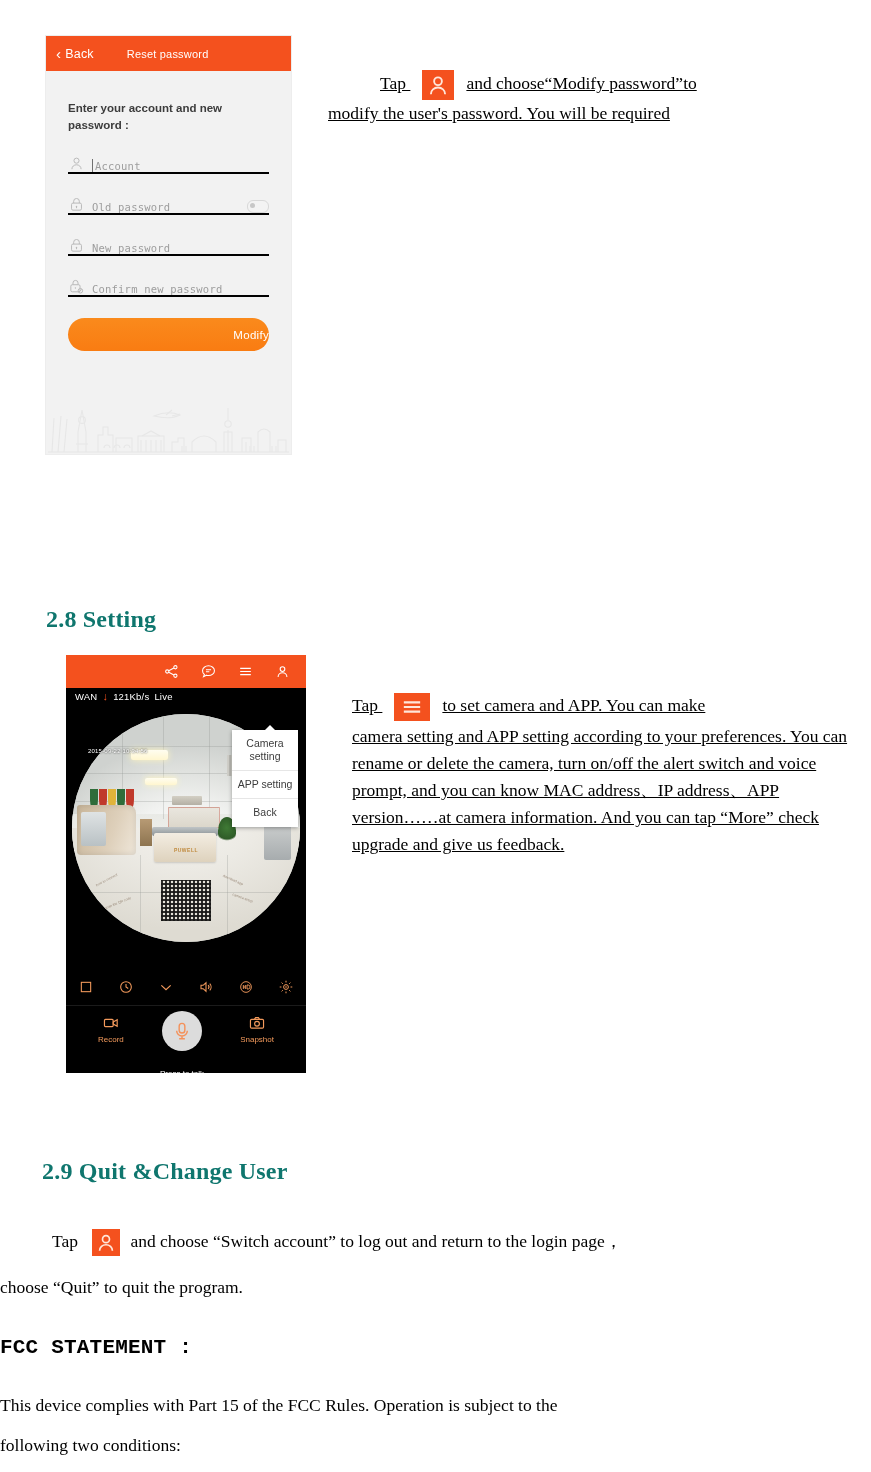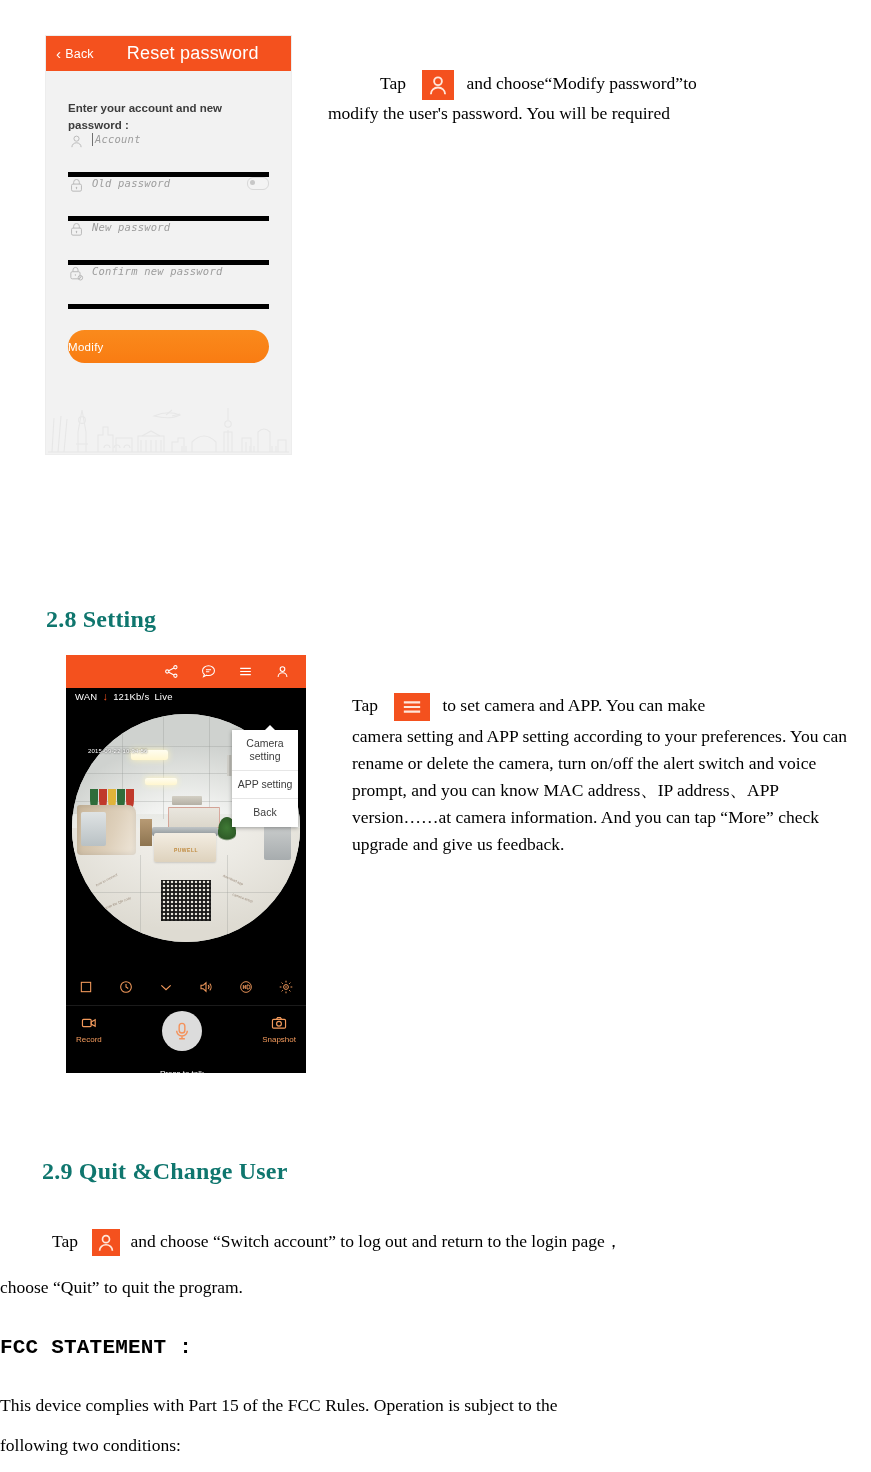--- a/index.html
+++ b/index.html
@@ -41,34 +41,33 @@
     color: #ffffff;
   }
   #phone-reset .topbar .back {
     display: flex; align-items: center;
     font-size: 12.5px; margin-left: 10px; letter-spacing: .2px;
   }
   #phone-reset .topbar .chev {
     font-size: 15px; margin-right: 4px; line-height: 1;
   }
   #phone-reset .topbar .title {
-    font-size: 18px; margin-left: 33px; letter-spacing: .2px;
+    font-size: 11px; margin-left: 33px; letter-spacing: .2px;
   }
   #phone-reset .body { padding: 0 22px; }
   #phone-reset .prompt {
     margin-top: 29px;
     font-family: "Liberation Sans", sans-serif;
     font-size: 11.5px; font-weight: bold; color: #3c3c3c;
     line-height: 1.45;
   }
   #phone-reset .field {
-    display: flex; align-items: flex-start;
+    display: flex; align-items: flex-end;
     height: 39px;
-    border-bottom: 5px solid #000000;
-    font-style: italic;
+    border-bottom: 2px solid #000000;
   }
   #phone-reset .field:first-of-type { margin-top: 14px; }
   #phone-reset .field .ficon {
     width: 17px; height: 17px; flex: 0 0 17px;
     margin-right: 7px;
     color: #b9b9b9;
   }
   #phone-reset .field .ficon svg { display:block; width:17px; height:17px; }
   #phone-reset .field .flabel {
     font-family: "DejaVu Sans Mono", monospace;
@@ -87,21 +86,21 @@
   }
   #phone-reset .field .toggle::after {
     content: ""; position: absolute; left: 2px; top: 2px;
     width: 5px; height: 5px; border-radius: 50%; background: #c7c7c7;
   }
   #phone-reset .modify-btn {
     margin-top: 21px;
     height: 33px; border-radius: 17px;
     background: #FB8C00;
     background: linear-gradient(#FA8A1C, #F97C12);
-    display: flex; align-items: center; justify-content: flex-start;
+    display: flex; align-items: center; justify-content: flex-end;
     color: #fff;
     font-family: "Liberation Sans", sans-serif;
     font-size: 11.5px; letter-spacing: .3px;
   }
   #phone-reset .skyline {
     position: absolute; left: 0; bottom: 0; width: 245px; height: 52px;
     opacity: .5;
   }
 
   
@@ -254,21 +253,21 @@
     padding: 0 12px; box-sizing: border-box;
     color: #F39A5C;
     border-bottom: 1px solid #1b1b1b;
   }
   #phone-live .ctrlbar .ci { width: 16px; height: 16px; }
   #phone-live .ctrlbar .ci svg { display:block; width:16px; height:16px; }
 
   #phone-live .actionbar {
     position: absolute; left: 0; top: 352px; width: 240px; height: 78px;
     display: flex; align-items: flex-start; justify-content: space-between;
-    padding: 8px 10px 0; box-sizing: border-box;
+    padding: 8px 32px 0; box-sizing: border-box;
   }
   #phone-live .act {
     display: flex; flex-direction: column; align-items: center; gap: 4px;
     color: #F39A5C;
     font-family: "Liberation Sans", sans-serif; font-size: 8px;
   }
   #phone-live .act .aicon { width: 18px; height: 16px; }
   #phone-live .act .aicon svg { display:block; width:18px; height:16px; }
   #phone-live .talk {
     display:flex; flex-direction: column; align-items:center; gap:18px;
@@ -283,20 +282,21 @@
   #phone-live .talk .circle svg { width: 20px; height: 22px; display:block; }
 
   
   .para {
     position: absolute;
     font-family: "Liberation Serif", serif;
     font-size: 17.5px;
     line-height: 1.55;
     color: #000;
     text-align: left;
+    text-decoration: underline;
   }
   #para-reset { left: 328px; top: 70px; width: 520px; }
   #para-setting { left: 352px; top: 692px; width: 500px; }
 
   h2.section {
     position: absolute; margin: 0;
     font-family: "Liberation Serif", serif;
     font-weight: bold;
     font-size: 24px;
     color: #0f766e;

